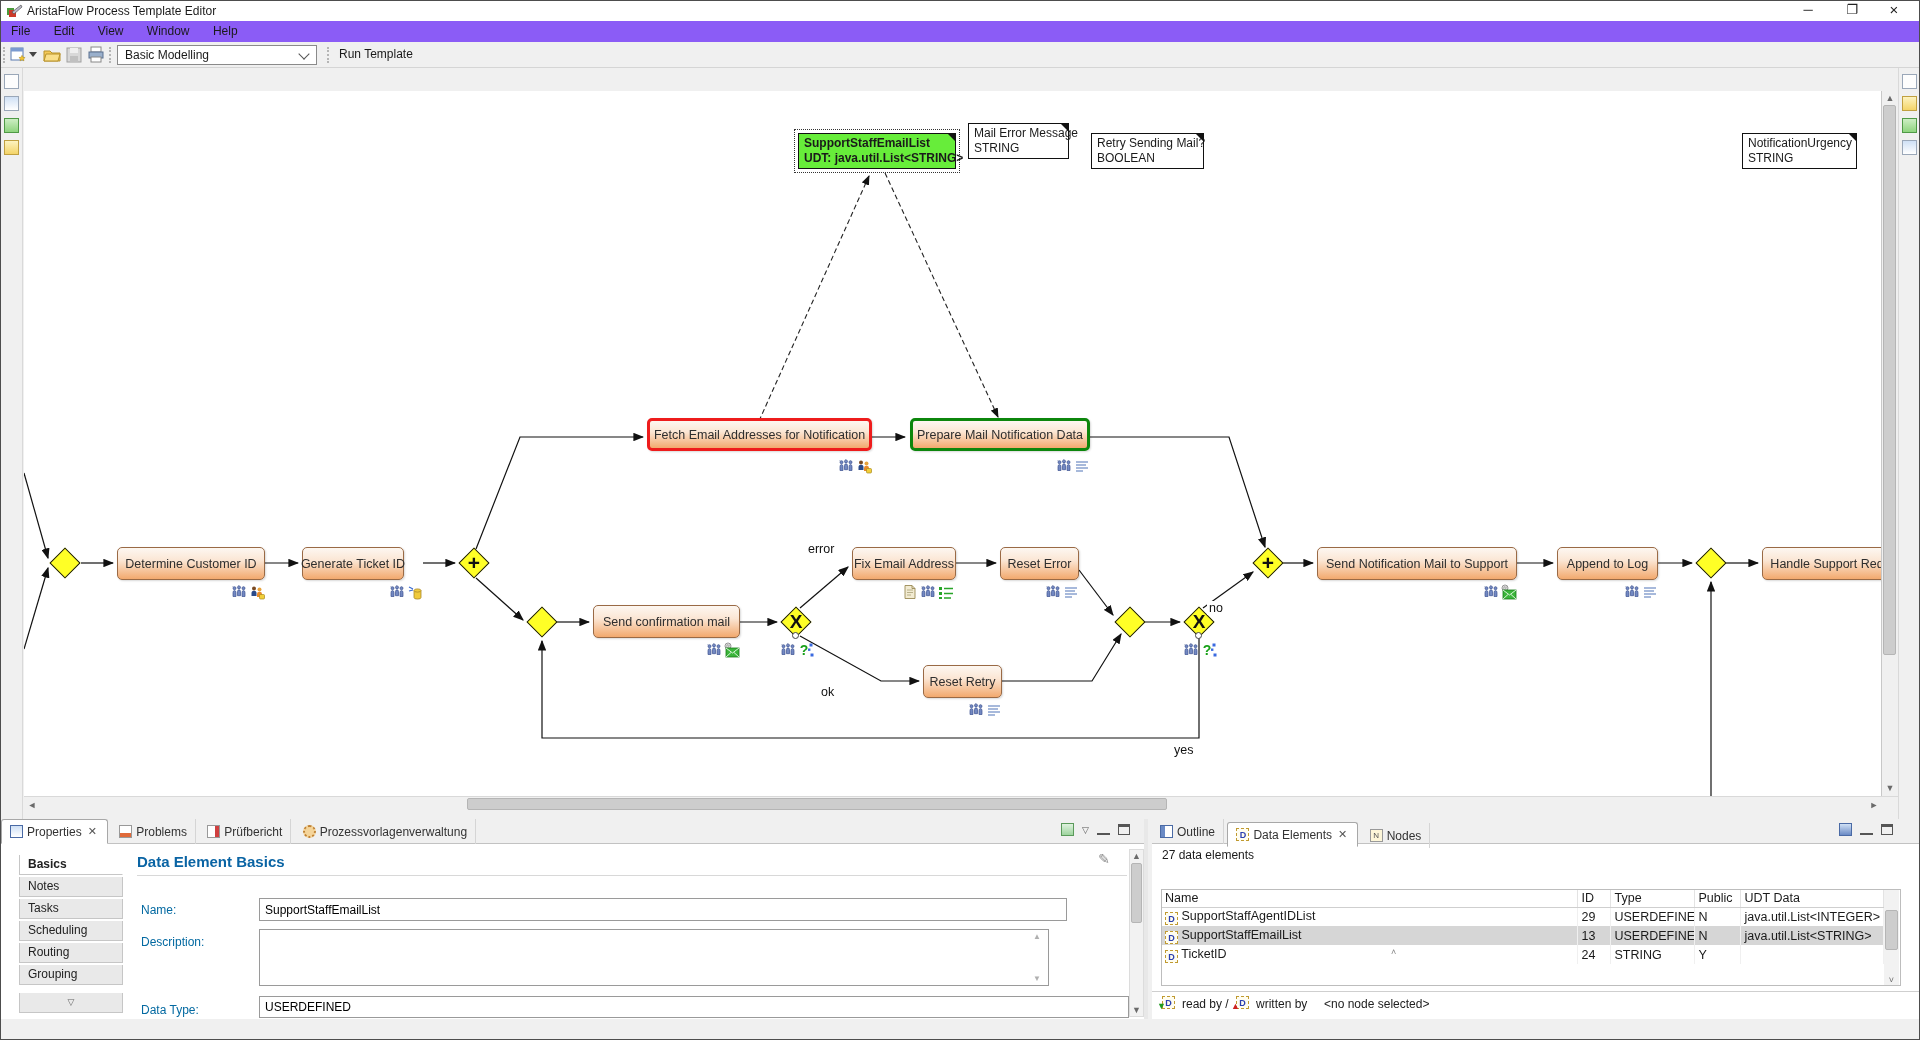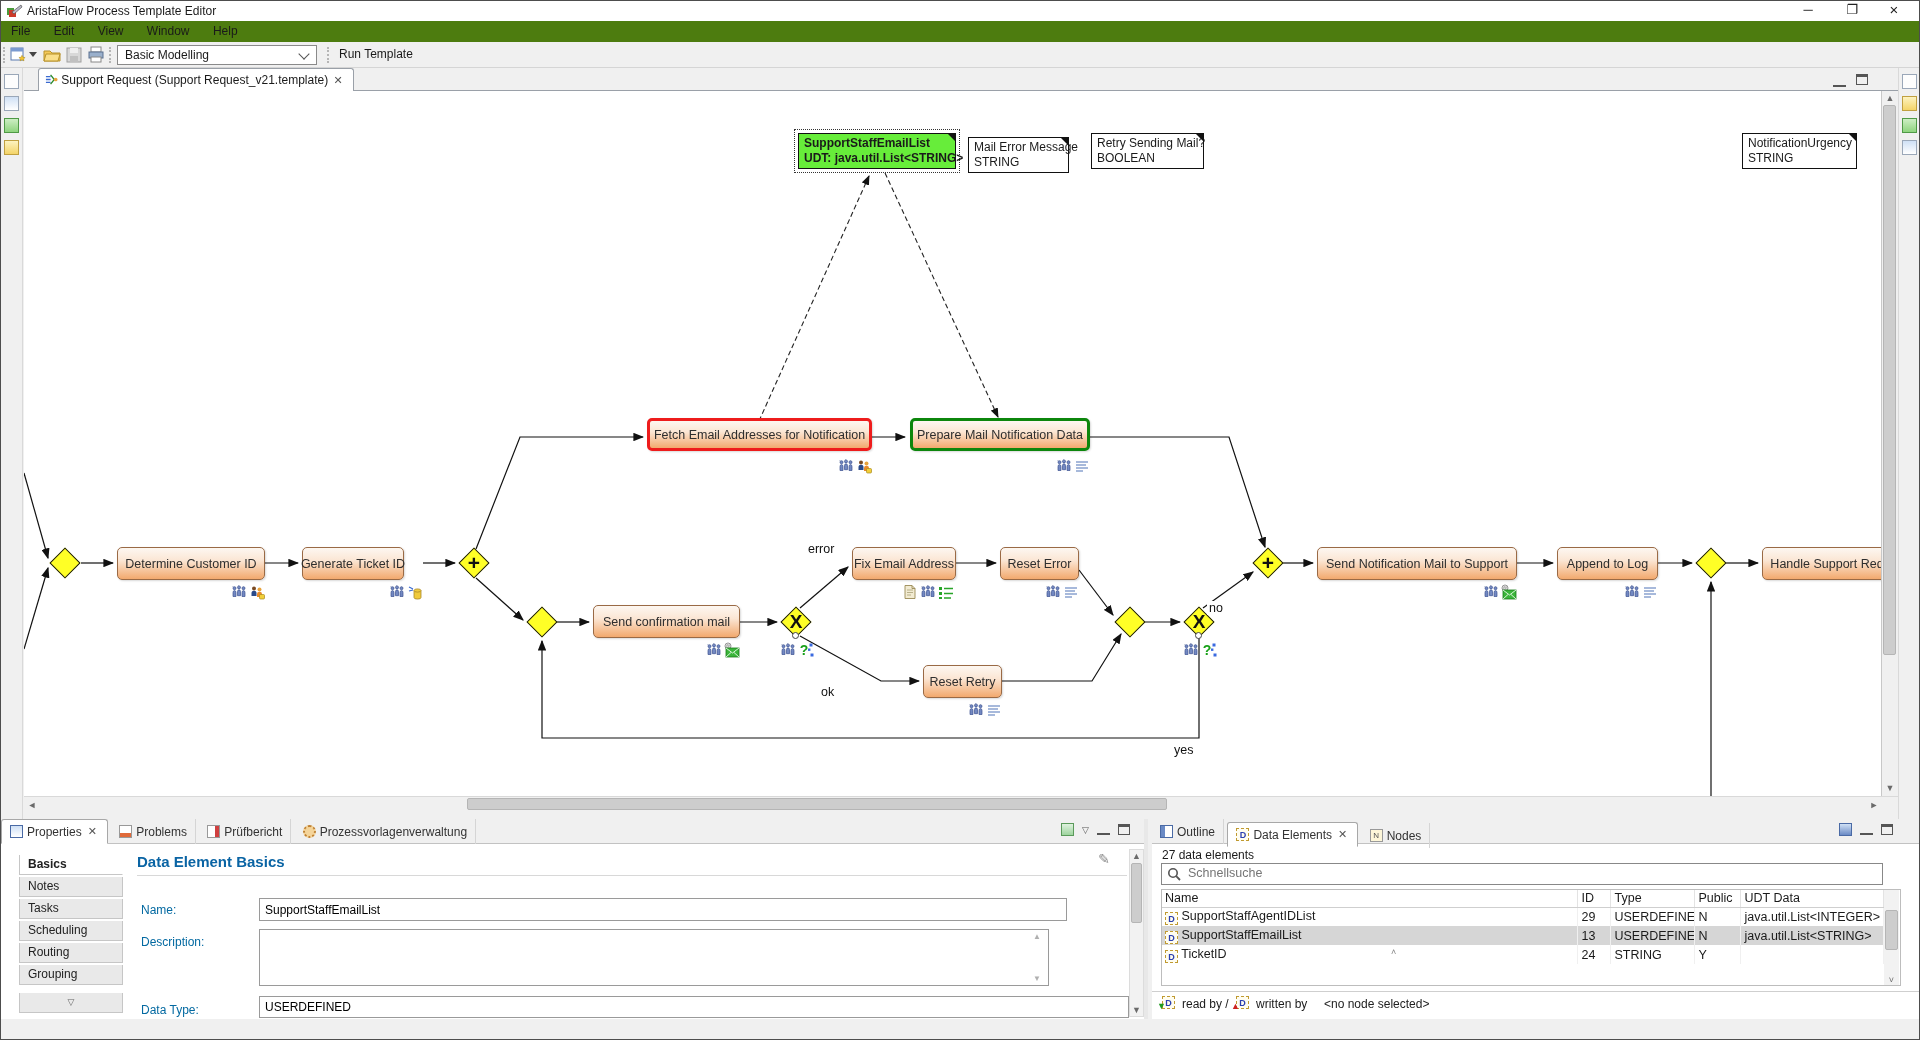--- a/index.html
+++ b/index.html
@@ -6,21 +6,21 @@
   html,body { width:1920px; height:1040px; overflow:hidden; }
   body { font-family:"Liberation Sans","DejaVu Sans",sans-serif; font-size:12px; color:#1a1a1a;
          background:#f0f0f0; border:1px solid #4d4d4d; position:relative; }
   .a { position:absolute; }
   .ellip { white-space:nowrap; overflow:hidden; }
 
   
   #titlebar { left:0; top:0; width:1918px; height:20px; background:#ffffff; }
   #titlebar .title { left:26px; top:3px; }
   .winbtn { width:42px; height:19px; text-align:center; line-height:17px; font-size:13px; color:#222; top:0; }
-  #menubar { left:0; top:20px; width:1918px; height:21px; background:#4d7c0f; }
+  #menubar { left:0; top:20px; width:1918px; height:21px; background:#8b5cf6; }
   .menu-item { display:inline-block; padding:3px 10px; }
   #toolbar { left:0; top:41px; width:1918px; height:26px; background:#f0f0f0; border-bottom:1px solid #d5d5d5; }
   .tbicon { width:18px; height:18px; top:4px; }
   .combo { left:116px; top:3px; width:200px; height:20px; background:#fff; border:1px solid #8a8a8a; }
   .combo .val { left:7px; top:2px; }
   .chev { width:8px; height:8px; border-right:1.5px solid #555; border-bottom:1.5px solid #555; transform:rotate(45deg); }
   .dots { width:3px; height:16px; top:5px; border-left:2px dotted #b5b5b5; }
 
   
   #lstrip { left:0; top:67px; width:22px; height:751px; background:#f0f0f0; border-right:1px solid #d9d9d9; }
@@ -228,33 +228,20 @@
   <div class="a mini c2" style="top:72px"></div>
 </div>
 <div id="rstrip" class="a">
   <div class="a mini" style="top:6px"></div>
   <div class="a mini c2" style="top:28px"></div>
   <div class="a mini c3" style="top:50px"></div>
   <div class="a mini c1" style="top:72px"></div>
 </div>
 
 <div id="editor" class="a">
-  <div id="tabstrip" class="a">
-    <div id="edtab" class="a">
-      <svg width="13" height="13" viewBox="0 0 14 14" style="vertical-align:-2px">
-        <path d="M1 4 h5 M1 7 h5 M1 10 h5" stroke="#3a6ad0" stroke-width="1.4"></path>
-        <path d="M6 2 l4 5 -4 5" stroke="#2a8a2a" stroke-width="1.4" fill="none"></path>
-          <circle cx="11.5" cy="7" r="2" fill="#e8a33d"></circle>
-      </svg>
-      <span>Support Request (Support Request_v21.template)</span>
-      <span class="tabx">✕</span>
-    </div>
-    <span class="a pt-min" style="right:52px;top:8px"></span>
-    <span class="a pt-max" style="right:30px;top:6px"></span>
-  </div>
 
   <div id="canvas" class="a">
 
     <svg class="a" style="left:0;top:0" width="1858" height="705">
       <g stroke="#111" stroke-width="1.2" fill="none" marker-end="url(#arr)">
         <path d="M0,382 L24,467"></path>
           <path d="M0,558 L24,477"></path>
         <path d="M57,472 L89,472"></path>
         <path d="M241,472 L274,472"></path>
         <path d="M399,472 L431,472"></path>
@@ -282,21 +269,21 @@
         <path d="M735,330 L845,85"></path>
         <path d="M861,82 L974,326"></path>
       </g>
     </svg>
 
     <div class="a dbox sel" style="left:774px;top:42px;width:158px">
       <span class="ear"></span>
       <div>SupportStaffEmailList</div>
       <div>UDT: java.util.List&lt;STRING&gt;</div>
     </div>
-    <div class="a dbox" style="left:944px;top:46px;width:101px">
+    <div class="a dbox" style="left:944px;top:32px;width:101px">
       <span class="ear"></span>
       <div>Mail Error Message</div>
       <div>STRING</div>
     </div>
     <div class="a dbox" style="left:1067px;top:42px;width:113px">
       <span class="ear"></span>
       <div>Retry Sending Mail?</div>
       <div>BOOLEAN</div>
     </div>
     <div class="a dbox" style="left:1718px;top:42px;width:115px">
@@ -564,27 +551,20 @@
       </span>
       <span class="a paneltools" style="right:26px">
         <span class="ticon" style="border:1px solid #4a6aa5;background:linear-gradient(#cfe0f5,#6a8ac5)"></span>
         <span class="pt-min"></span>
         <span class="pt-max"></span>
       </span>
     </div>
 
     <div class="a" style="left:10px;top:29px">27 data elements</div>
 
-    <div id="search" class="a" style="left:9px;top:44px;width:722px">
-      <svg class="a" style="left:5px;top:3px" width="15" height="15" viewBox="0 0 15 15">
-        <circle cx="6" cy="6" r="4.2" fill="none" stroke="#555" stroke-width="1.6"></circle>
-          <path d="M9.2 9.2 L13 13" stroke="#555" stroke-width="1.8"></path>
-      </svg>
-      <input placeholder="Schnellsuche" style="">
-    </div>
 
     <table class="de a" style="left:9px;top:70px">
       <colgroup>
           <col style="width:416px">
           <col style="width:33px">
           <col style="width:84px">
           <col style="width:46px">
           <col style="width:143px">
         </colgroup>
       <tbody>

